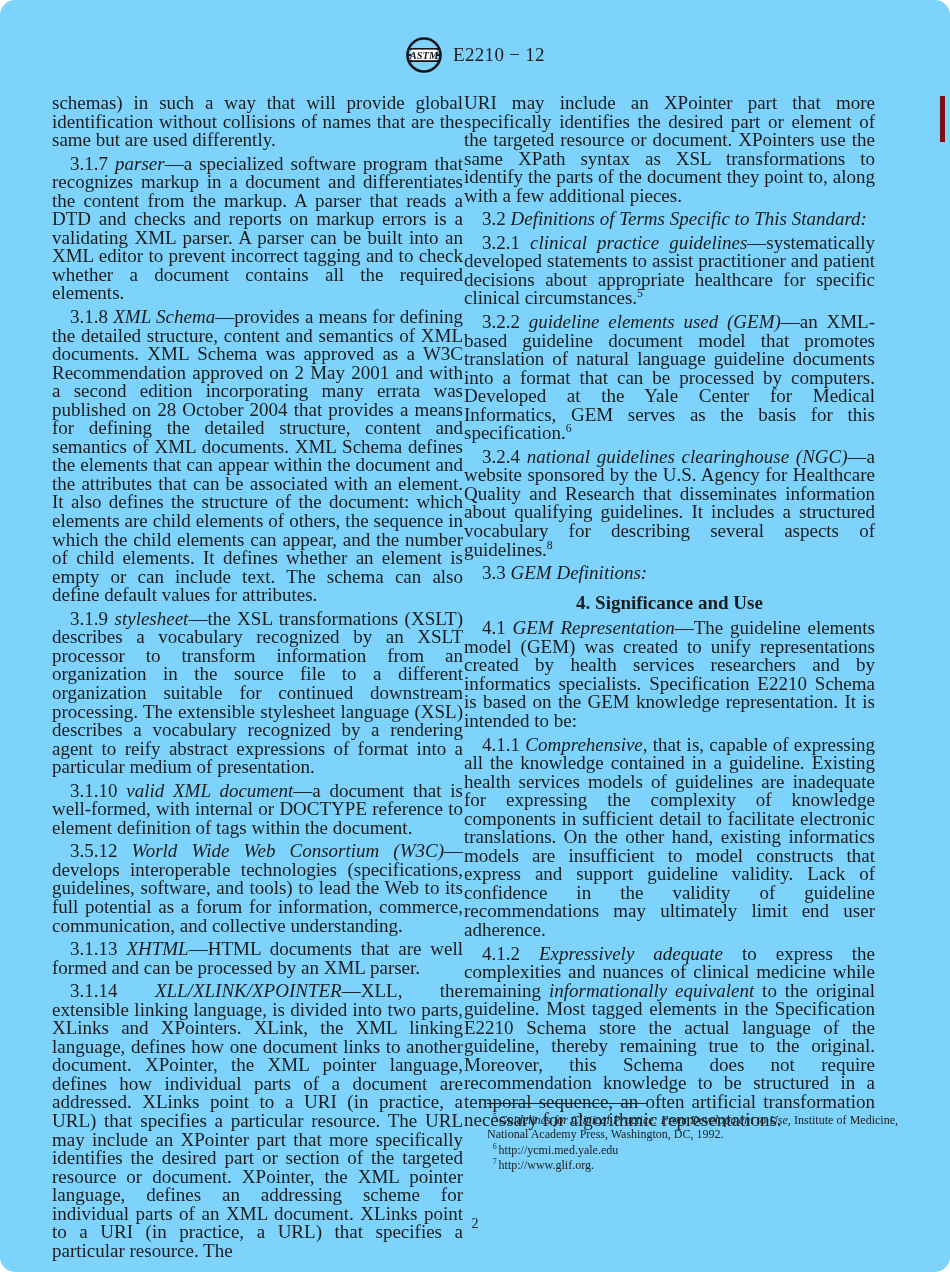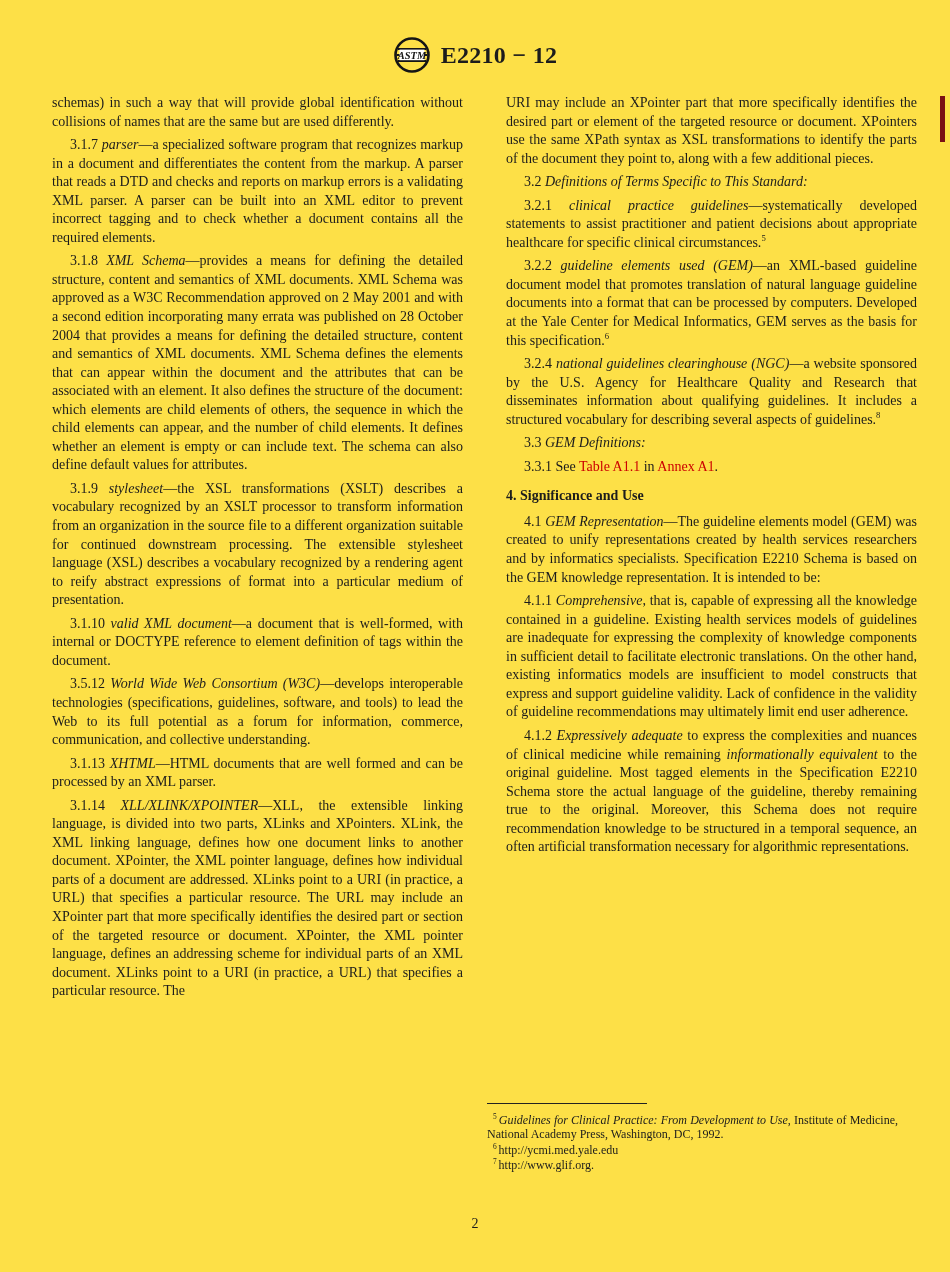--- a/index.html
+++ b/index.html
@@ -1,39 +1,39 @@
 <!DOCTYPE html>
 <html style="--link-color: #cc0000;"><head>
 <meta charset="utf-8">
 <style>
   html,body { margin:0; padding:0; background:#ffffff; }
   .page {
-    position:relative; width:950px; height:1272px; background:#fde047;
-    font-family:"Liberation Serif", serif; color:#1c1c1c; overflow:hidden;
+    position:relative; width:950px; height:1272px; background:#7dd3fc;
+    font-family:"Liberation Serif", serif; color:#1c1c1c; overflow:hidden;border-radius:15px;
   }
   
   .header {
     position:absolute; top:36px; left:0; width:100%;
     display:flex; justify-content:center; align-items:center; gap:10px;
   }
-  .designation { font-weight:bold; font-size:24px; letter-spacing:0.3px; }
+  .designation { font-weight:normal; font-size:19px; letter-spacing:0.3px; }
   .logo { display:inline-flex; }
   
   .change-bar { position:absolute; right:5px; top:96px; width:5px; height:46px; }
   
   .col { position:absolute; top:94px; width:411px; }
   .col-left  { left:52px; }
-  .col-right { left:506px; }
+  .col-right { left:464px; }
   .para {
     margin:0 0 5px 0; text-align:justify;
-    font-size:14px; line-height:18.55px;
+    font-size:19px; line-height:18.55px;
     hyphens:auto; -webkit-hyphens:auto;
   }
   .para.indent { text-indent:18px; }
-  .para.heading { font-weight:bold; margin:11px 0 7px 0; text-align:left; }
+  .para.heading { font-weight:bold; margin:11px 0 7px 0; text-align:center; }
   .r-i { font-style:italic; }
   .r-b { font-weight:bold; }
   .r-red { color:var(--link-color,#cc0000); }
   sup { font-size:0.62em; vertical-align:super; line-height:0; }
   
   .footnotes { position:absolute; left:487px; top:1103px; width:411px; }
   .fn-rule { width:160px; border-top:1px solid #222; margin:0 0 9px 0; }
   .footnote {
     margin:0 0 1px 0; font-size:12px; line-height:14.3px;
     text-align:justify; text-indent:6px;
@@ -70,21 +70,20 @@
       <p class="para indent"><span>3.1.13 </span><span class="r-i">XHTML</span><span>—HTML documents that are well formed and can be processed by an XML parser.</span></p>
       <p class="para indent"><span>3.1.14 </span><span class="r-i">XLL/XLINK/XPOINTER</span><span>—XLL, the extensible linking language, is divided into two parts, XLinks and XPointers. XLink, the XML linking language, defines how one document links to another document. XPointer, the XML pointer language, defines how individual parts of a document are addressed. XLinks point to a URI (in practice, a URL) that specifies a particular resource. The URL may include an XPointer part that more specifically identifies the desired part or section of the targeted resource or document. XPointer, the XML pointer language, defines an addressing scheme for individual parts of an XML document. XLinks point to a URI (in practice, a URL) that specifies a particular resource. The</span></p>
     </div>
   <div class="col col-right">
       <p class="para"><span>URI may include an XPointer part that more specifically identifies the desired part or element of the targeted resource or document. XPointers use the same XPath syntax as XSL transformations to identify the parts of the document they point to, along with a few additional pieces.</span></p>
       <p class="para indent"><span>3.2 </span><span class="r-i">Definitions of Terms Specific to This Standard:</span></p>
       <p class="para indent"><span>3.2.1 </span><span class="r-i">clinical practice guidelines</span><span>—systematically developed statements to assist practitioner and patient decisions about appropriate healthcare for specific clinical circumstances.</span><sup>5</sup></p>
       <p class="para indent"><span>3.2.2 </span><span class="r-i">guideline elements used (GEM)</span><span>—an XML-based guideline document model that promotes translation of natural language guideline documents into a format that can be processed by computers. Developed at the Yale Center for Medical Informatics, GEM serves as the basis for this specification.</span><sup>6</sup></p>
       <p class="para indent"><span>3.2.4 </span><span class="r-i">national guidelines clearinghouse (NGC)</span><span>—a website sponsored by the U.S. Agency for Healthcare Quality and Research that disseminates information about qualifying guidelines. It includes a structured vocabulary for describing several aspects of guidelines.</span><sup>8</sup></p>
       <p class="para indent"><span>3.3 </span><span class="r-i">GEM Definitions:</span></p>
-      <p class="para indent"><span>3.3.1 See </span><span class="r-red">Table A1.1</span><span> in </span><span class="r-red">Annex A1</span><span>.</span></p>
       <p class="para heading"><span class="r-b">4. Significance and Use</span></p>
       <p class="para indent"><span>4.1 </span><span class="r-i">GEM Representation</span><span>—The guideline elements model (GEM) was created to unify representations created by health services researchers and by informatics specialists. Specification E2210 Schema is based on the GEM knowledge representation. It is intended to be:</span></p>
       <p class="para indent"><span>4.1.1 </span><span class="r-i">Comprehensive</span><span>, that is, capable of expressing all the knowledge contained in a guideline. Existing health services models of guidelines are inadequate for expressing the complexity of knowledge components in sufficient detail to facilitate electronic translations. On the other hand, existing informatics models are insufficient to model constructs that express and support guideline validity. Lack of confidence in the validity of guideline recommendations may ultimately limit end user adherence.</span></p>
       <p class="para indent"><span>4.1.2 </span><span class="r-i">Expressively adequate</span><span> to express the complexities and nuances of clinical medicine while remaining </span><span class="r-i">informationally equivalent</span><span> to the original guideline. Most tagged elements in the Specification E2210 Schema store the actual language of the guideline, thereby remaining true to the original. Moreover, this Schema does not require recommendation knowledge to be structured in a temporal sequence, an often artificial transformation necessary for algorithmic representations.</span></p>
     </div>
 
   <div class="footnotes">
     <div class="fn-rule"></div>
     <div>
         <p class="footnote"><sup>5 </sup><span class="r-i">Guidelines for Clinical Practice: From Development to Use</span><span>, Institute of Medicine, National Academy Press, Washington, DC, 1992.</span></p>

